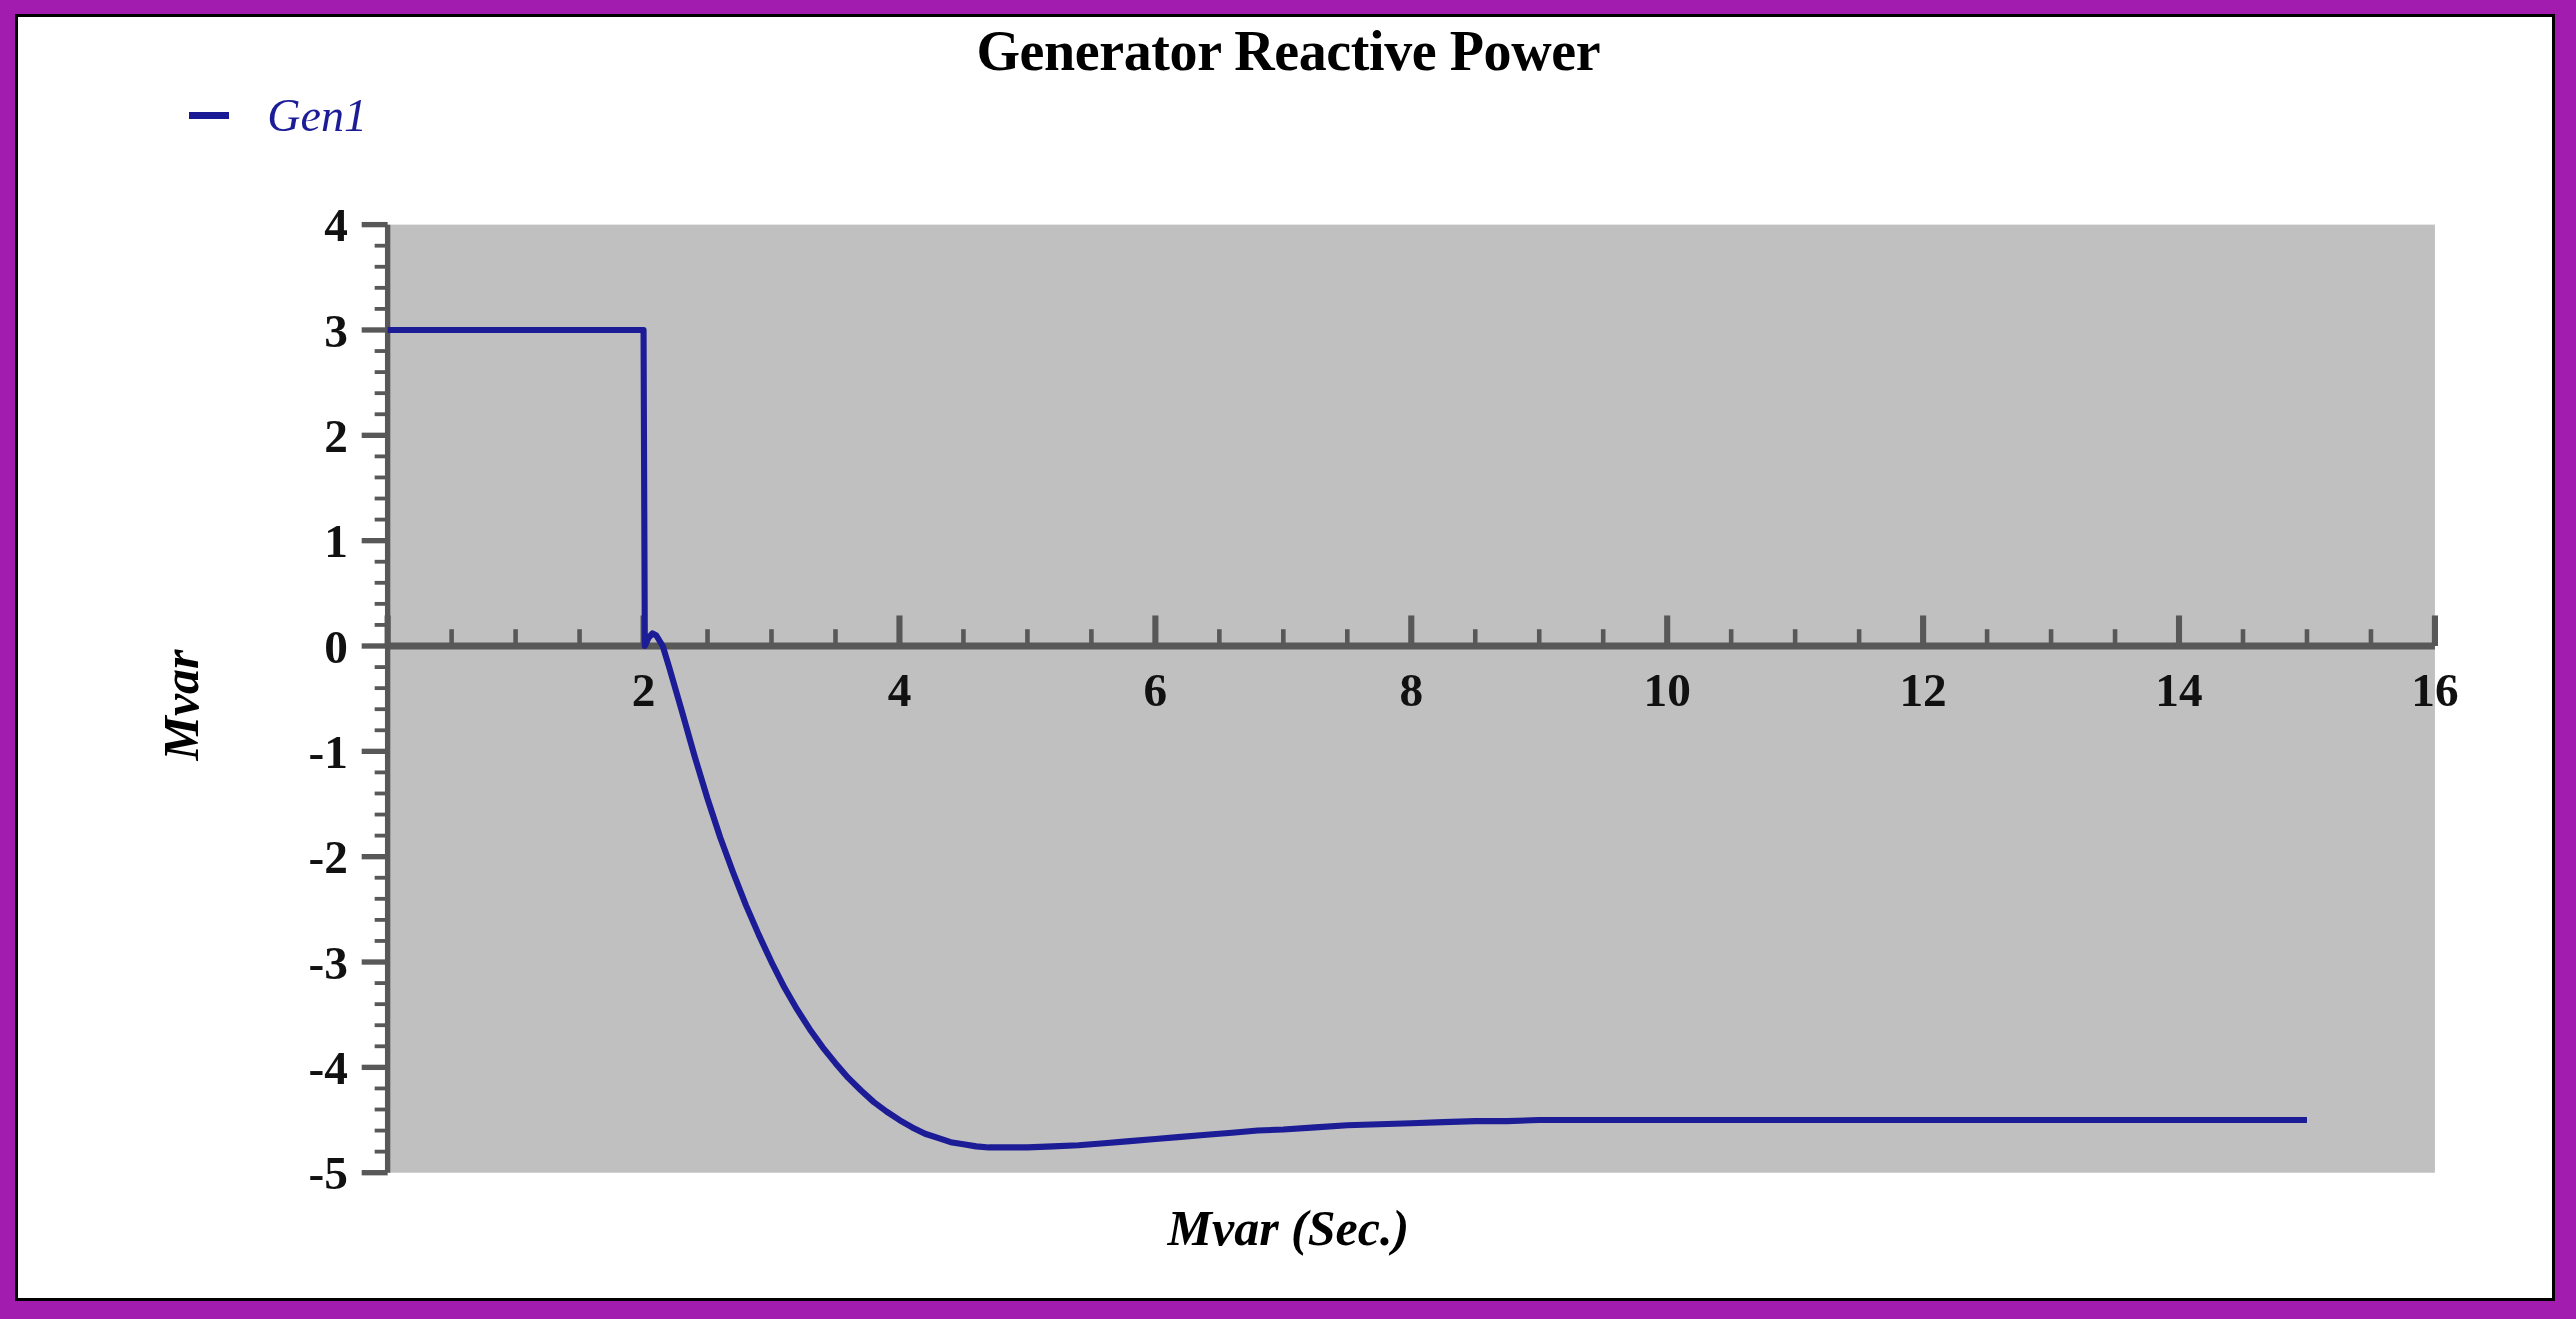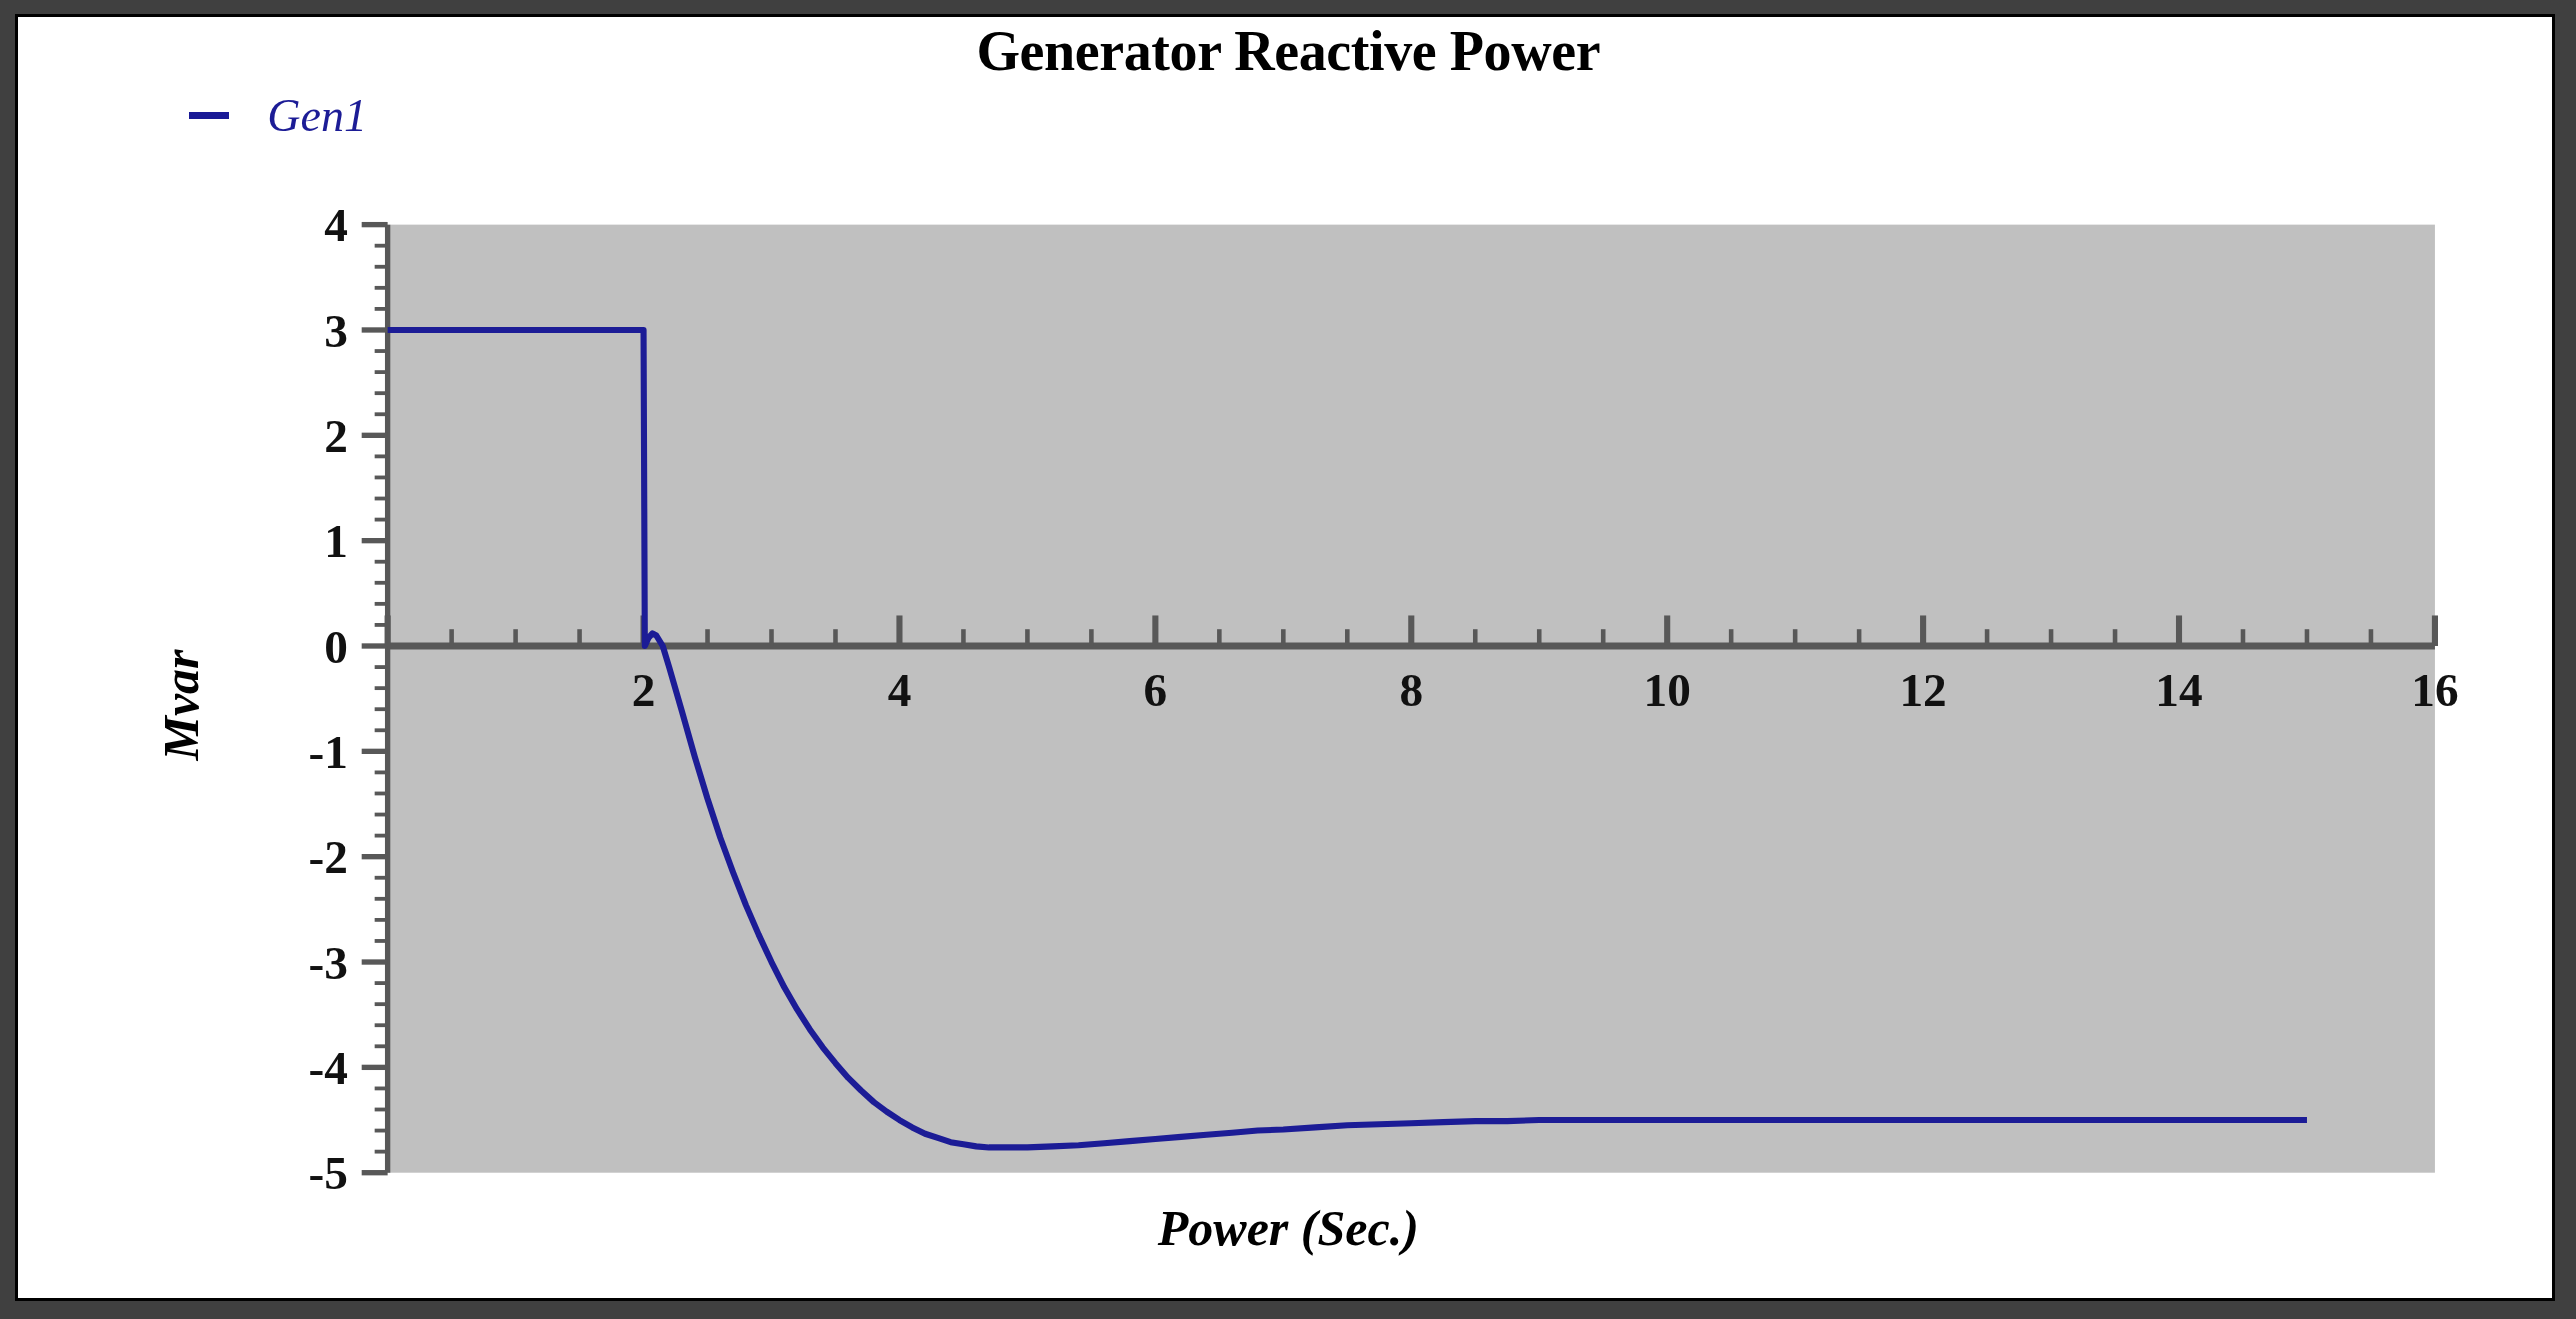--- a/index.html
+++ b/index.html
@@ -11,21 +11,21 @@
     width: 2576px;
     height: 1319px;
     font-family: "Liberation Serif", "DejaVu Serif", serif;
     overflow: hidden;
   }
   #chart-window {
     position: absolute;
     left: 0; top: 0;
     width: 2576px;
     height: 1319px;
-    background: #404040;
+    background: #a21caf;
   }
   #chart-frame {
     position: absolute;
     left: 15.3px;
     top: 13.7px;
     width: 2540px;
     height: 1287px;
     border: 3.8px solid #000000;
     box-sizing: border-box;
     background: #ffffff;
@@ -221,17 +221,17 @@
           <text x="2495.5" y="902" text-anchor="middle" font-size="62" class="tick-text">12</text>
           <line x1="2830.75" y1="784" x2="2830.75" y2="824" stroke="#585858" stroke-width="8"></line>
           <text x="2830.75" y="902" text-anchor="middle" font-size="62" class="tick-text">14</text>
           <line x1="3166" y1="784" x2="3166" y2="824" stroke="#585858" stroke-width="8"></line>
           <text x="3166" y="902" text-anchor="middle" font-size="62" class="tick-text">16</text>
           <path d="M 484.00 410.00 L 567.81 410.00 L 651.63 410.00 L 735.44 410.00 L 802.49 410.00 L 817.57 410.00 L 819.25 410.00 L 820.93 824.00 L 825.95 812.96 L 830.98 807.44 L 836.01 810.20 L 844.39 824.00 L 852.78 851.60 L 869.54 909.56 L 886.30 968.90 L 903.06 1024.10 L 919.83 1075.16 L 936.59 1120.70 L 953.35 1163.48 L 970.11 1202.12 L 986.88 1238.00 L 1003.64 1271.12 L 1020.40 1300.10 L 1037.16 1326.32 L 1053.92 1349.78 L 1070.69 1370.48 L 1087.45 1389.80 L 1104.21 1406.36 L 1120.97 1421.54 L 1137.74 1433.96 L 1154.50 1445.00 L 1171.26 1454.66 L 1188.03 1462.94 L 1204.79 1468.46 L 1221.55 1473.98 L 1238.31 1476.74 L 1255.07 1479.50 L 1271.84 1480.88 L 1288.60 1480.88 L 1322.13 1480.88 L 1355.65 1479.50 L 1389.18 1478.12 L 1422.70 1475.36 L 1456.22 1472.60 L 1489.75 1469.84 L 1523.28 1467.08 L 1556.80 1464.32 L 1590.33 1461.56 L 1623.85 1458.80 L 1657.38 1457.42 L 1699.28 1454.66 L 1741.19 1451.90 L 1783.09 1450.52 L 1825.00 1449.14 L 1866.91 1447.76 L 1908.81 1446.38 L 1950.72 1446.38 L 1992.63 1445.00 L 2076.44 1445.00 L 2160.25 1445.00 L 2244.06 1445.00 L 2327.88 1445.00 L 2411.69 1445.00 L 2495.50 1445.00 L 2579.31 1445.00 L 2663.13 1445.00 L 2746.94 1445.00 L 2830.75 1445.00 L 2914.56 1445.00 L 2998.38 1445.00" fill="none" stroke="#1c1c96" stroke-width="8" stroke-linejoin="round" stroke-linecap="butt"></path>
         </svg>
     </div>
 
     <div id="ylabel">Mvar</div>
-    <div id="xlabel">Power (Sec.)</div>
+    <div id="xlabel">Mvar (Sec.)</div>
 
   </div>
 </div>
 
 
 </body></html>

